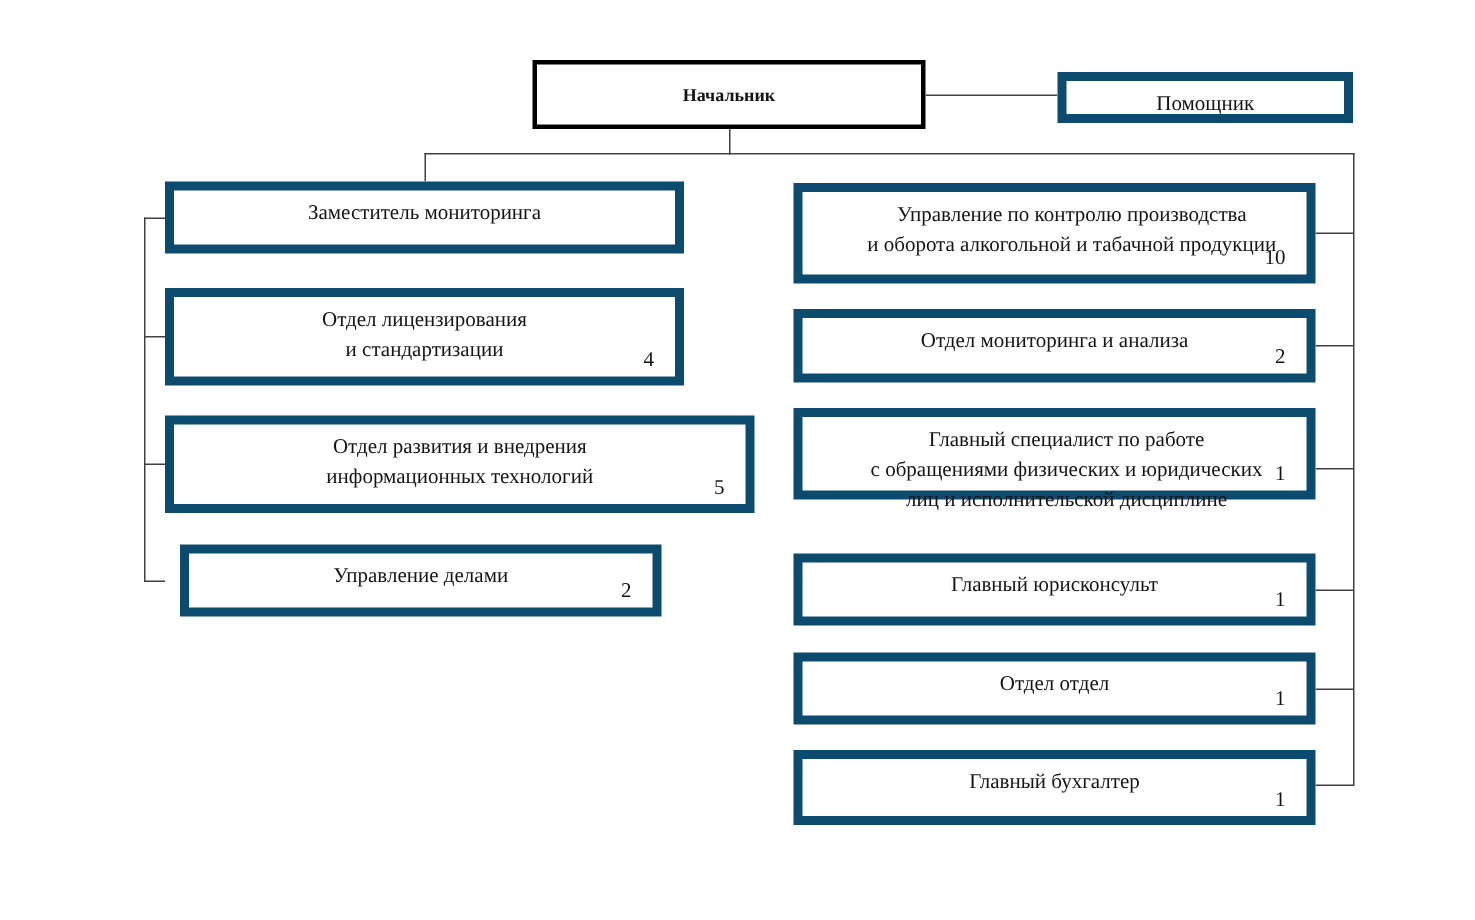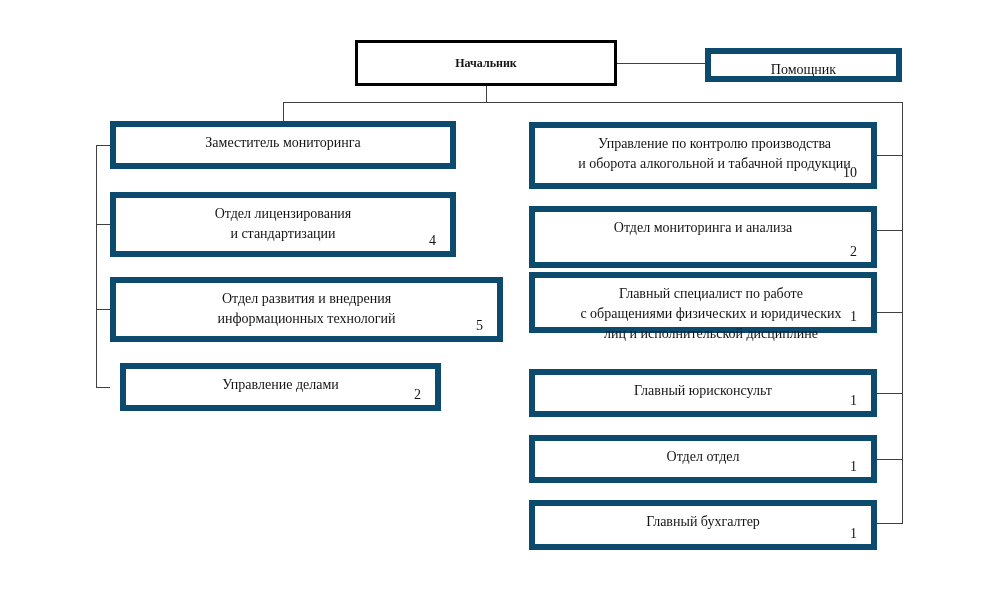--- a/index.html
+++ b/index.html
@@ -101,21 +101,21 @@
     <div class="box-title">Управление делами</div>
     <div class="box-count">2</div>
   </div>
 
   <div class="box" style="left:529px; top:122px; width:348px; height:67px;padding-left:23px;">
     <div class="box-title">Управление по контролю производства
 и оборота алкогольной и табачной продукции</div>
     <div class="box-count">10</div>
   </div>
 
-  <div class="box" style="left:529px; top:206px; width:348px; height:62px;">
+  <div class="box" style="left:529px; top:206px; width:348px; height:49px;">
     <div class="box-title">Отдел мониторинга и анализа</div>
     <div class="box-count">2</div>
   </div>
 
   <div class="box" style="left:529px; top:272px; width:348px; height:61px;padding-left:16px;">
     <div class="box-title">Главный специалист по работе
 с обращениями физических и юридических
 лиц и исполнительской дисциплине</div>
     <div class="box-count">1</div>
   </div>

